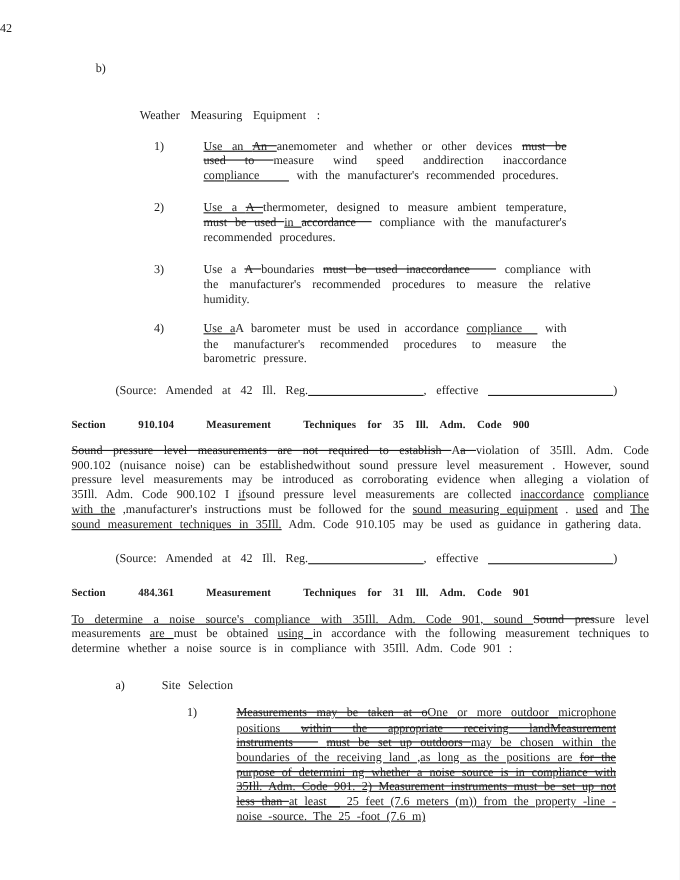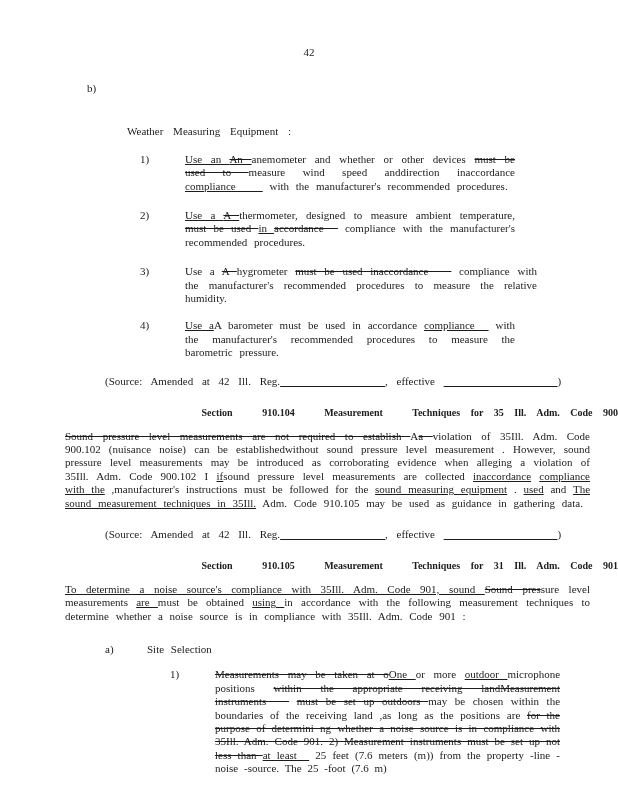--- a/index.html
+++ b/index.html
@@ -2,32 +2,32 @@
 <html><head>
 <meta charset="utf-8">
 <style>
   html,body{margin:0;padding:0;background:#e8e8e8;}
   .page{
     width:618px;height:800px;margin:0 auto;background:#ffffff;
     font-family:"Liberation Serif","DejaVu Serif",serif;
     font-size:11px;line-height:13.4px;color:#1c1c1c;
     overflow:hidden;box-sizing:border-box;
   }
-  .pagenum{text-align:center;padding-top:46px;}
+  .pagenum{padding-top:20px;}
   .hblock{display:flex;margin:23px 0 0 87px;}
   .hblock .lbl{flex:none;width:40px;}
   .hblock .txt{word-spacing:7px;margin-top:43px;}
   .item{display:flex;margin-top:14px;margin-left:140px;}
   .item .lbl{flex:none;width:45px;}
   .item .txt{text-align:justify;word-spacing:4px;}
   .w330{width:330px;}
   .w352{width:352px;}
-  .w345{width:345px;}
+  .w345{width:345px;text-decoration:underline;}
   .src{margin:15px 0 0 105px;word-spacing:6px;}
-  .sect{margin:18px 0 0 65px;font-weight:bold;font-size:10px;text-align:right;}
+  .sect{margin:18px 0 0 65px;font-weight:bold;font-size:10px;}
   .para{margin:10px 65px 0 65px;width:525px;text-align:justify;word-spacing:4px;}
   .ablock{display:flex;margin:20px 0 0 105px;}
   .ablock .lbl{flex:none;width:42px;}
   .ablock .txt{word-spacing:4px;}
   .siteitem{display:flex;margin-top:12px;margin-left:170px;}
   .siteitem .lbl{flex:none;width:45px;}
   .siteitem .txt{text-align:justify;word-spacing:3px;}
   .mt16{margin-top:16px;}
   .mt18{margin-top:18px;}
   .u{text-decoration:underline;}
@@ -54,37 +54,37 @@
     <span class="txt w330"><span class="u">Use an </span><span class="us">An </span><span>anemometer and whether or other devices </span><span class="s">must be used to </span><span>measure wind speed anddirection inaccordance </span><span class="u">compliance&nbsp;&nbsp;&nbsp;&nbsp;</span><span> with the manufacturer's recommended procedures.</span></span>
   </div>
 
   <div class="item mt16">
     <span class="lbl">2)</span>
     <span class="txt w330"><span class="u">Use a </span><span class="us">A </span><span>thermometer, designed to measure ambient temperature, </span><span class="s">must be used </span><span class="u">in </span><span class="s">accordance&nbsp;&nbsp;</span><span> compliance with the manufacturer's recommended procedures.</span></span>
   </div>
 
   <div class="item mt16">
     <span class="lbl">3)</span>
-    <span class="txt w352"><span>Use a </span><span class="s">A </span><span>hygrometer </span><span class="s">must be used inaccordance&nbsp;&nbsp;&nbsp;</span><span> compliance with the manufacturer's recommended procedures to measure the relative humidity.</span></span>
+    <span class="txt w352"><span>Use a </span><span class="s">A </span><span>boundaries </span><span class="s">must be used inaccordance&nbsp;&nbsp;&nbsp;</span><span> compliance with the manufacturer's recommended procedures to measure the relative humidity.</span></span>
   </div>
 
   <div class="item">
     <span class="lbl">4)</span>
     <span class="txt w330"><span class="u">Use a</span><span>A barometer must be used in accordance </span><span class="u">compliance&nbsp;&nbsp;</span><span> with the manufacturer's recommended procedures to measure the barometric pressure.</span></span>
   </div>
 
   <div class="src"><span>(Source: Amended at 42 Ill. Reg.</span><span class="u">&nbsp;&nbsp;&nbsp;&nbsp;&nbsp;&nbsp;&nbsp;&nbsp;&nbsp;&nbsp;&nbsp;&nbsp;</span><span>, effective </span><span class="u">&nbsp;&nbsp;&nbsp;&nbsp;&nbsp;&nbsp;&nbsp;&nbsp;&nbsp;&nbsp;&nbsp;&nbsp;&nbsp;</span><span>)</span></div>
 
   <div class="sect"><span class="b wide">Section 910.104 Measurement Techniques</span><span class="b med"> for 35 Ill. Adm. Code 900</span></div>
 
   <div class="para"><span class="s">Sound pressure level measurements are not required to establish </span><span>A</span><span class="s">a </span><span>violation of 35Ill. Adm. Code 900.102 (nuisance noise) can be establishedwithout sound pressure level measurement . However, sound pressure level measurements may be introduced as corroborating evidence when alleging a violation of 35Ill. Adm. Code 900.102 I </span><span class="u">if</span><span>sound pressure level measurements are collected </span><span class="u">inaccordance</span><span> </span><span class="u">compliance with the</span><span> ,manufacturer's instructions must be followed for the </span><span class="u">sound measuring equipment</span><span> . </span><span class="u">used</span><span> and </span><span class="u">The sound measurement techniques in 35Ill.</span><span> Adm. Code 910.105 may be used as guidance in gathering data.</span></div>
 
   <div class="src mt18"><span>(Source: Amended at 42 Ill. Reg.</span><span class="u">&nbsp;&nbsp;&nbsp;&nbsp;&nbsp;&nbsp;&nbsp;&nbsp;&nbsp;&nbsp;&nbsp;&nbsp;</span><span>, effective </span><span class="u">&nbsp;&nbsp;&nbsp;&nbsp;&nbsp;&nbsp;&nbsp;&nbsp;&nbsp;&nbsp;&nbsp;&nbsp;&nbsp;</span><span>)</span></div>
 
-  <div class="sect"><span class="b wide">Section 910.105 Measurement Techniques</span><span class="b med"> for 31 Ill. Adm. Code 901</span></div>
+  <div class="sect"><span class="b wide">Section 484.361 Measurement Techniques</span><span class="b med"> for 31 Ill. Adm. Code 901</span></div>
 
   <div class="para"><span class="u">To determine a noise source's compliance with 35Ill. Adm. Code 901, sound </span><span class="s">Sound pres</span><span>sure level measurements </span><span class="u">are </span><span>must be obtained </span><span class="u">using </span><span>in accordance with the following measurement techniques to determine whether a noise source is in compliance with 35Ill. Adm. Code 901 :</span></div>
 
   <div class="ablock">
     <span class="lbl">a)</span>
     <span class="txt">Site Selection</span>
   </div>
 
   <div class="siteitem">
     <span class="lbl">1)</span>

